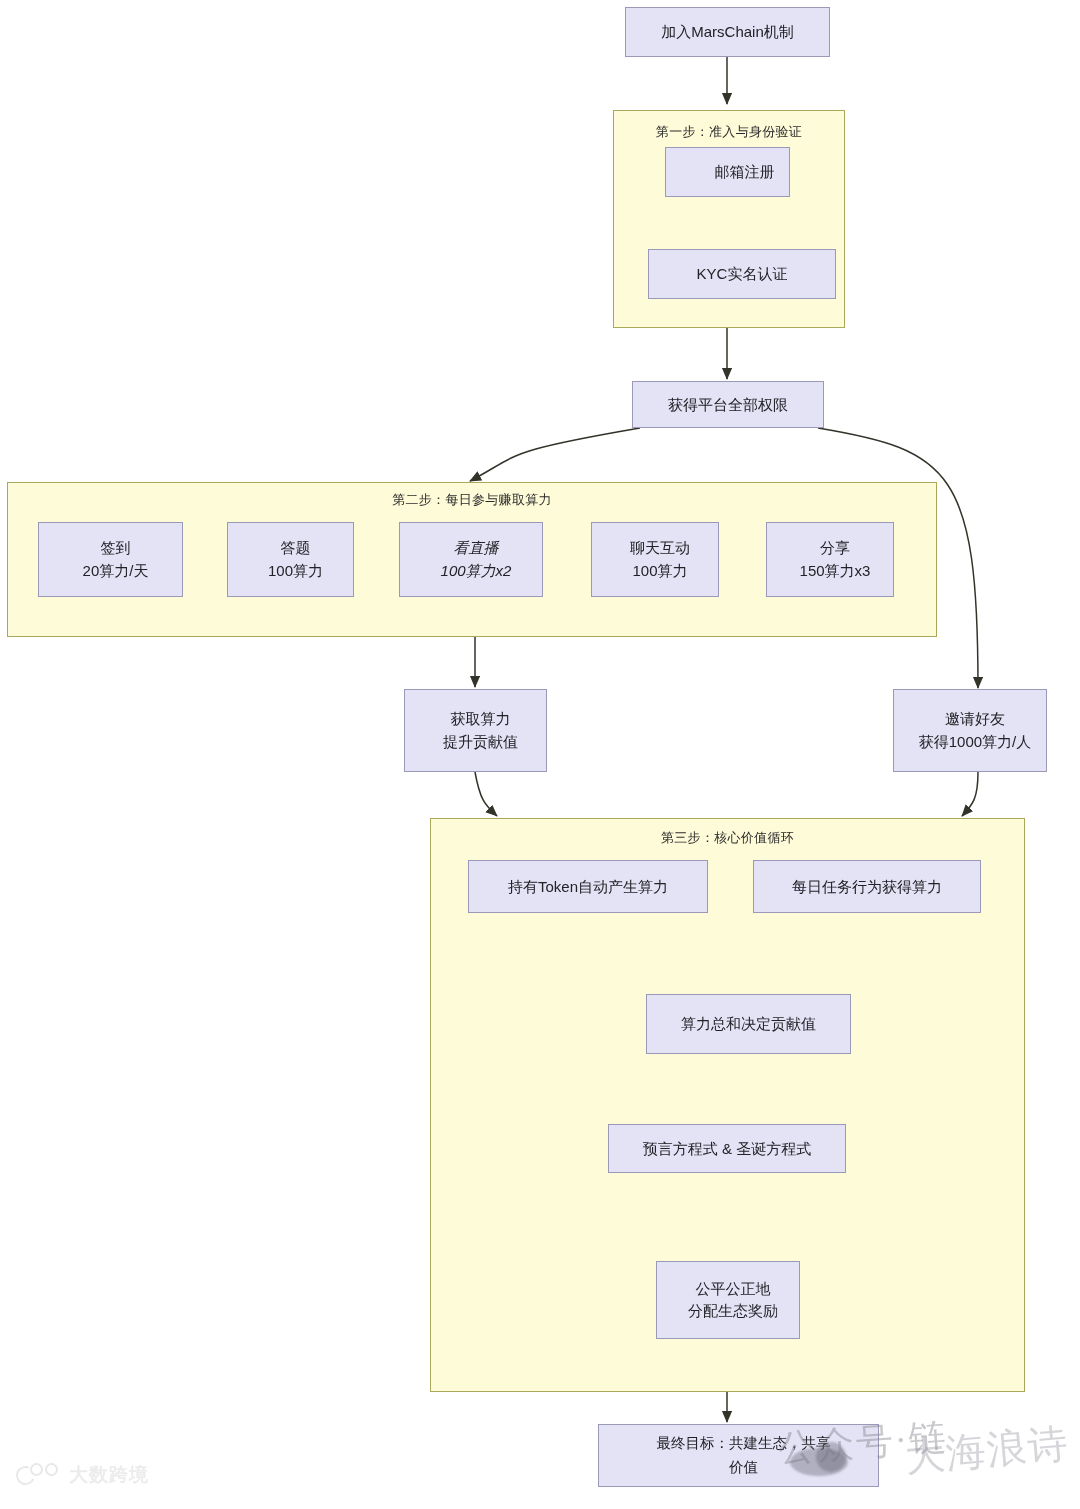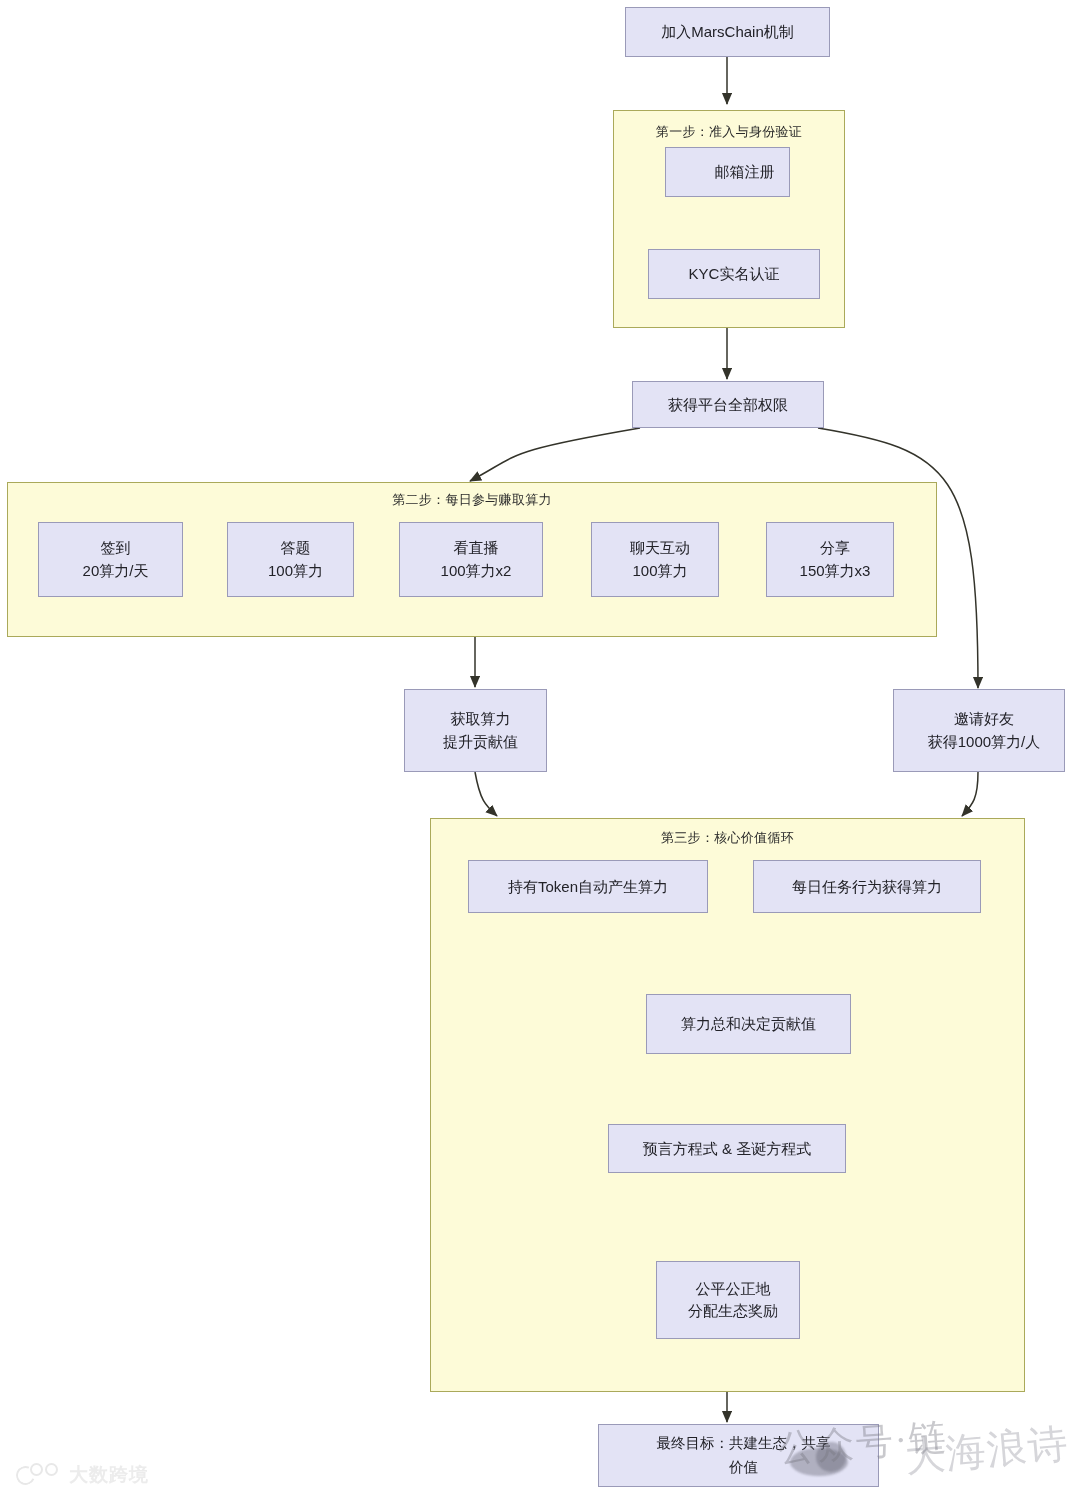--- a/index.html
+++ b/index.html
@@ -203,57 +203,57 @@
   <div class="node" style="left:625px; top:7px; width:205px; height:50px;">
     <span class="lines">加入MarsChain机制</span>
   </div>
 
   <div class="group-box" style="left:613px; top:110px; width:232px; height:218px;">
     <div class="group-title" style="top:12px;">第一步：准入与身份验证</div>
   </div>
   <div class="node" style="left:665px; top:147px; width:125px; height:50px;padding-left:40px;">
     <span class="lines">邮箱注册</span>
   </div>
-  <div class="node" style="left:648px; top:249px; width:172px; height:50px;">
+  <div class="node" style="left:648px; top:249px; width:188px; height:50px;">
     <span class="lines">KYC实名认证</span>
   </div>
 
   <div class="node" style="left:632px; top:381px; width:192px; height:47px;">
     <span class="lines">获得平台全部权限</span>
   </div>
 
   <div class="group-box" style="left:7px; top:482px; width:930px; height:155px;">
     <div class="group-title" style="top:8px;">第二步：每日参与赚取算力</div>
   </div>
   <div class="node two-line" style="left:38px; top:522px; width:145px; height:75px;">
     <span class="lines">签到
 20算力/天</span>
   </div>
   <div class="node two-line" style="left:227px; top:522px; width:127px; height:75px;">
     <span class="lines">答题
 100算力</span>
   </div>
-  <div class="node two-line" style="left:399px; top:522px; width:144px; height:75px;">
+  <div class="node two-line" style="left:399px; top:522px; width:144px; height:75px;font-style:italic;">
     <span class="lines">看直播
 100算力x2</span>
   </div>
   <div class="node two-line" style="left:591px; top:522px; width:128px; height:75px;">
     <span class="lines">聊天互动
 100算力</span>
   </div>
   <div class="node two-line" style="left:766px; top:522px; width:128px; height:75px;">
     <span class="lines">分享
 150算力x3</span>
   </div>
 
   <div class="node two-line" style="left:404px; top:689px; width:143px; height:83px;">
     <span class="lines">获取算力
 提升贡献值</span>
   </div>
-  <div class="node two-line" style="left:893px; top:689px; width:172px; height:83px;justify-content:center;">
+  <div class="node two-line" style="left:893px; top:689px; width:154px; height:83px;justify-content:center;">
     <span class="lines">邀请好友
 获得1000算力/人</span>
   </div>
 
   <div class="group-box" style="left:430px; top:818px; width:595px; height:574px;">
     <div class="group-title" style="top:10px;">第三步：核心价值循环</div>
   </div>
   <div class="node" style="left:468px; top:860px; width:240px; height:53px;">
     <span class="lines">持有Token自动产生算力</span>
   </div>

